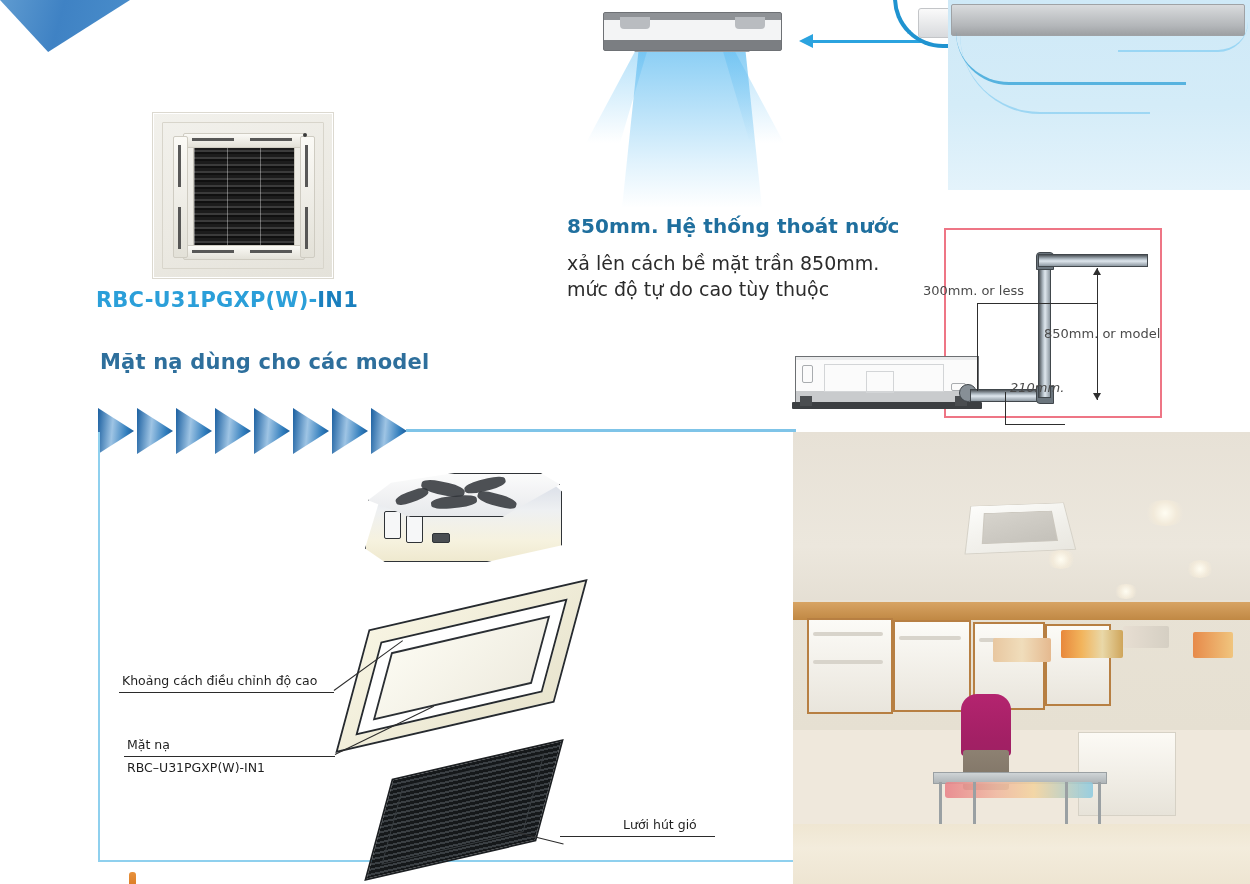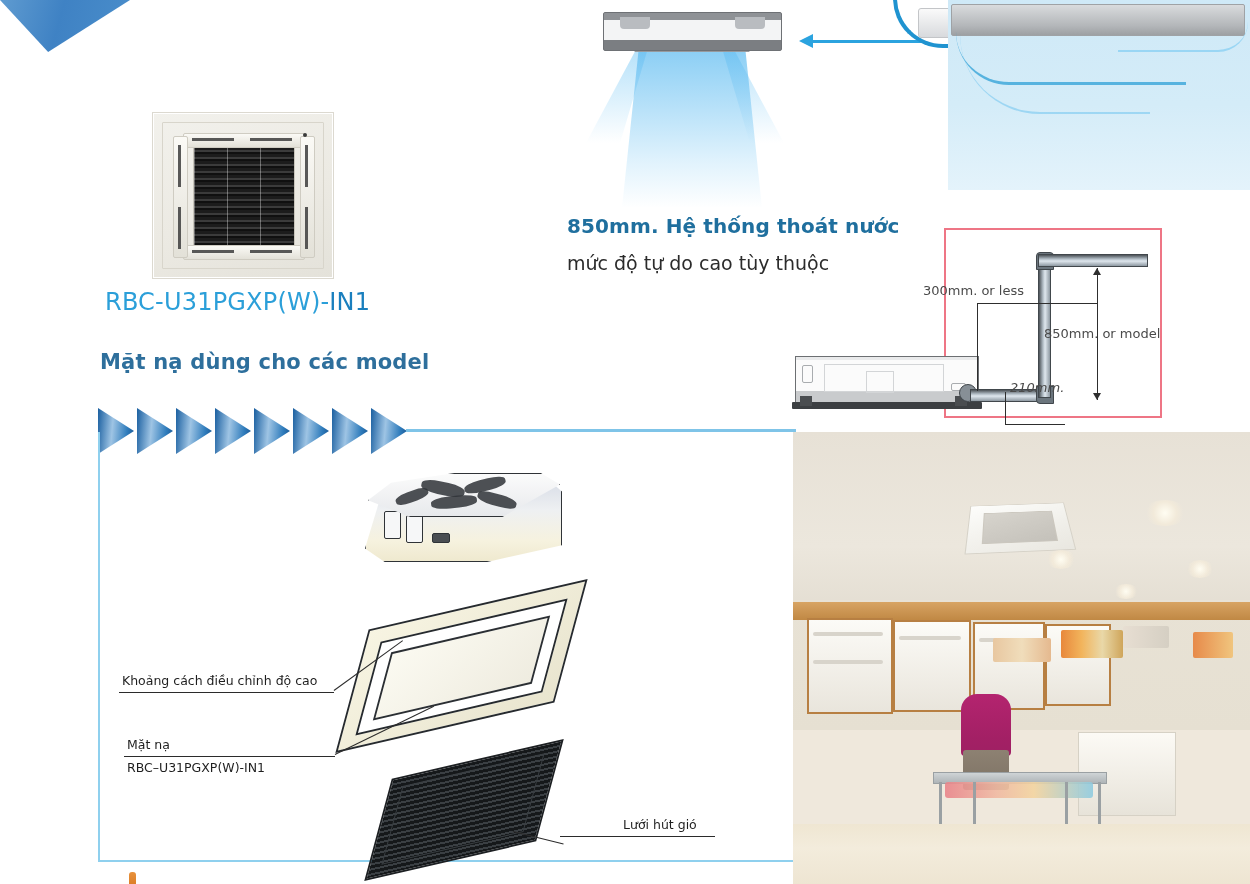--- a/index.html
+++ b/index.html
@@ -12,22 +12,22 @@
 
   
   .corner-tri{
     left:0;top:0;width:130px;height:52px;
     background:linear-gradient(105deg,#5f9bd0 0%,#3f82c4 45%,#4a8ecb 100%);
     clip-path:polygon(100% 0, 0 0, 37% 100%);
   }
 
   
   .h-model{
-    left:105px;top:288px;
-    font-size:24px;font-weight:normal;color:#2b9fd9;letter-spacing:.2px;
+    left:96px;top:288px;
+    font-size:21px;font-weight:bold;color:#2b9fd9;letter-spacing:.2px;
     white-space:nowrap;
   }
   .h-model .dk{color:#1a7fbe;}
   .h-masks{
     left:100px;top:350px;
     font-size:21px;font-weight:bold;color:#2e6f9c;letter-spacing:.2px;
     white-space:nowrap;
   }
   .h-drain{
     left:567px;top:214px;
@@ -373,20 +373,21 @@
 
 <div class="abs room-tr">
   <div class="abs wallunit"></div>
   <div class="abs air1"></div>
   <div class="abs air2"></div>
   <div class="abs air3"></div>
 </div>
 
 <div class="abs h-drain">850mm. Hệ thống thoát nước</div>
 <div class="abs p-drain">
+  <div>xả lên cách bề mặt trần 850mm.</div>
   <div>mức độ tự do cao tùy thuộc</div>
 </div>
 
 <div class="abs drain-box"></div>
 
 <div class="abs drain-unit">
   <div class="abs panel"></div>
   <div class="abs sq"></div>
   <div class="abs tab"></div>
   <div class="abs tab2"></div>

